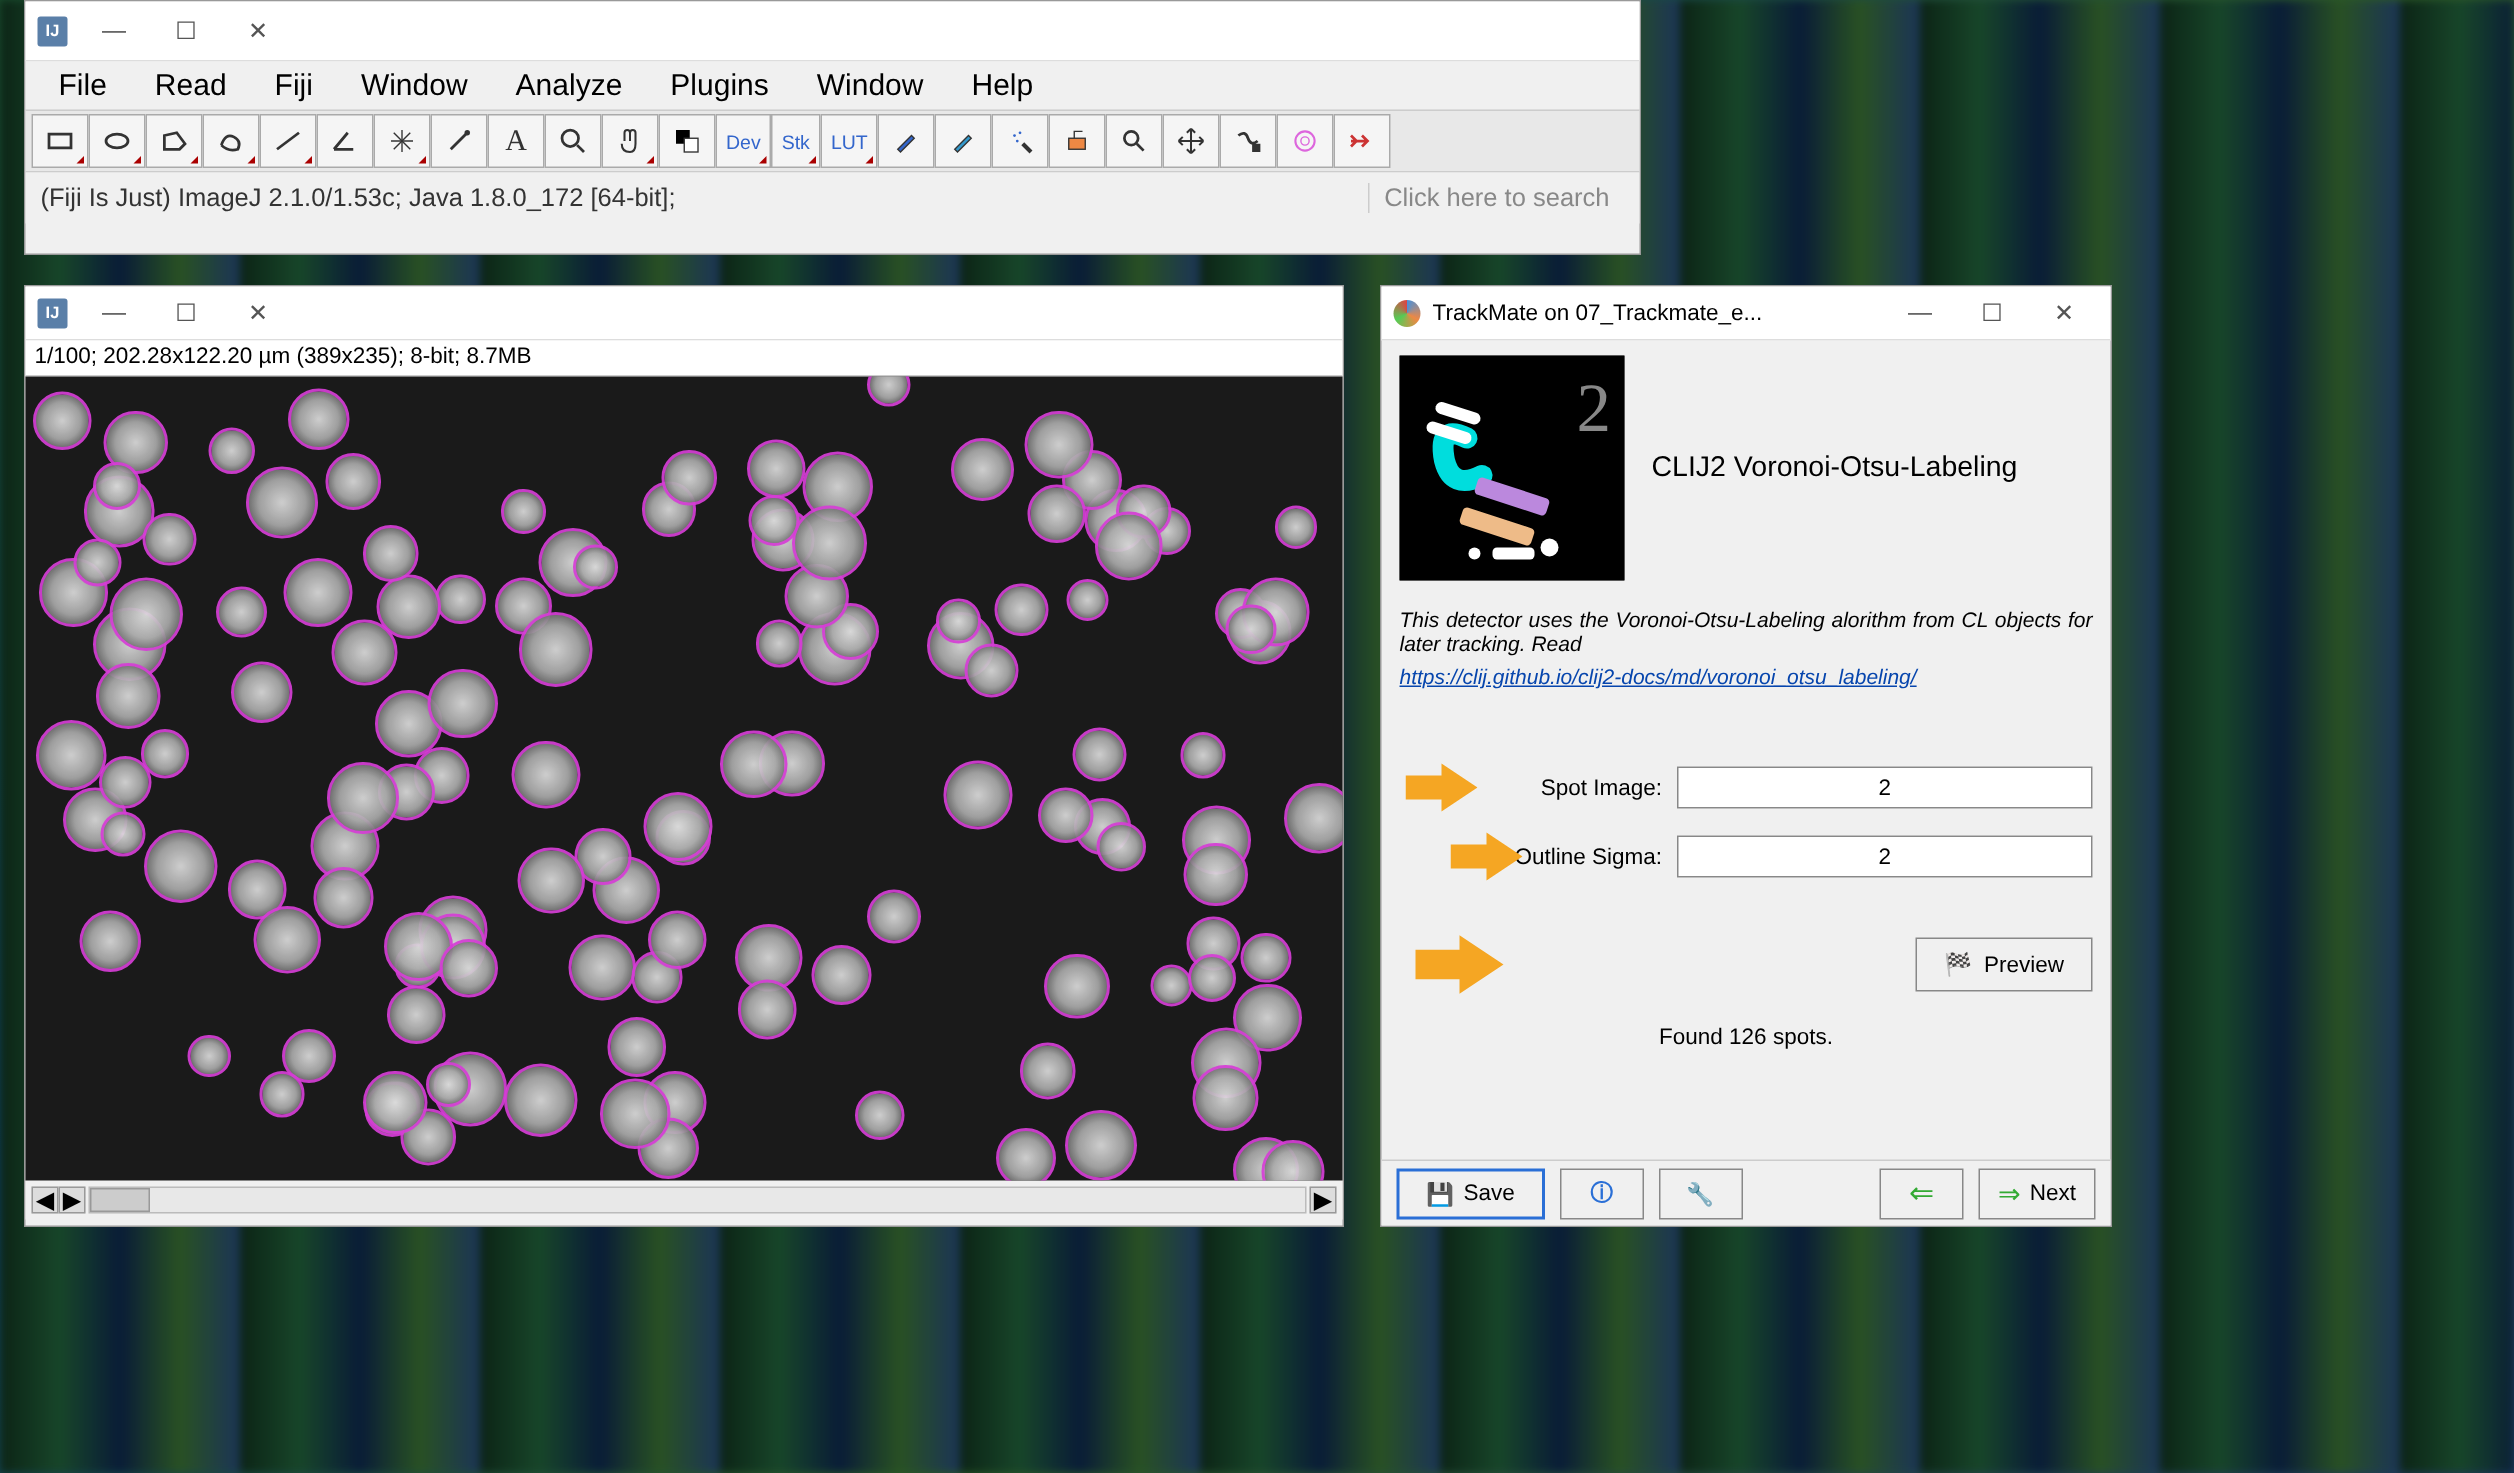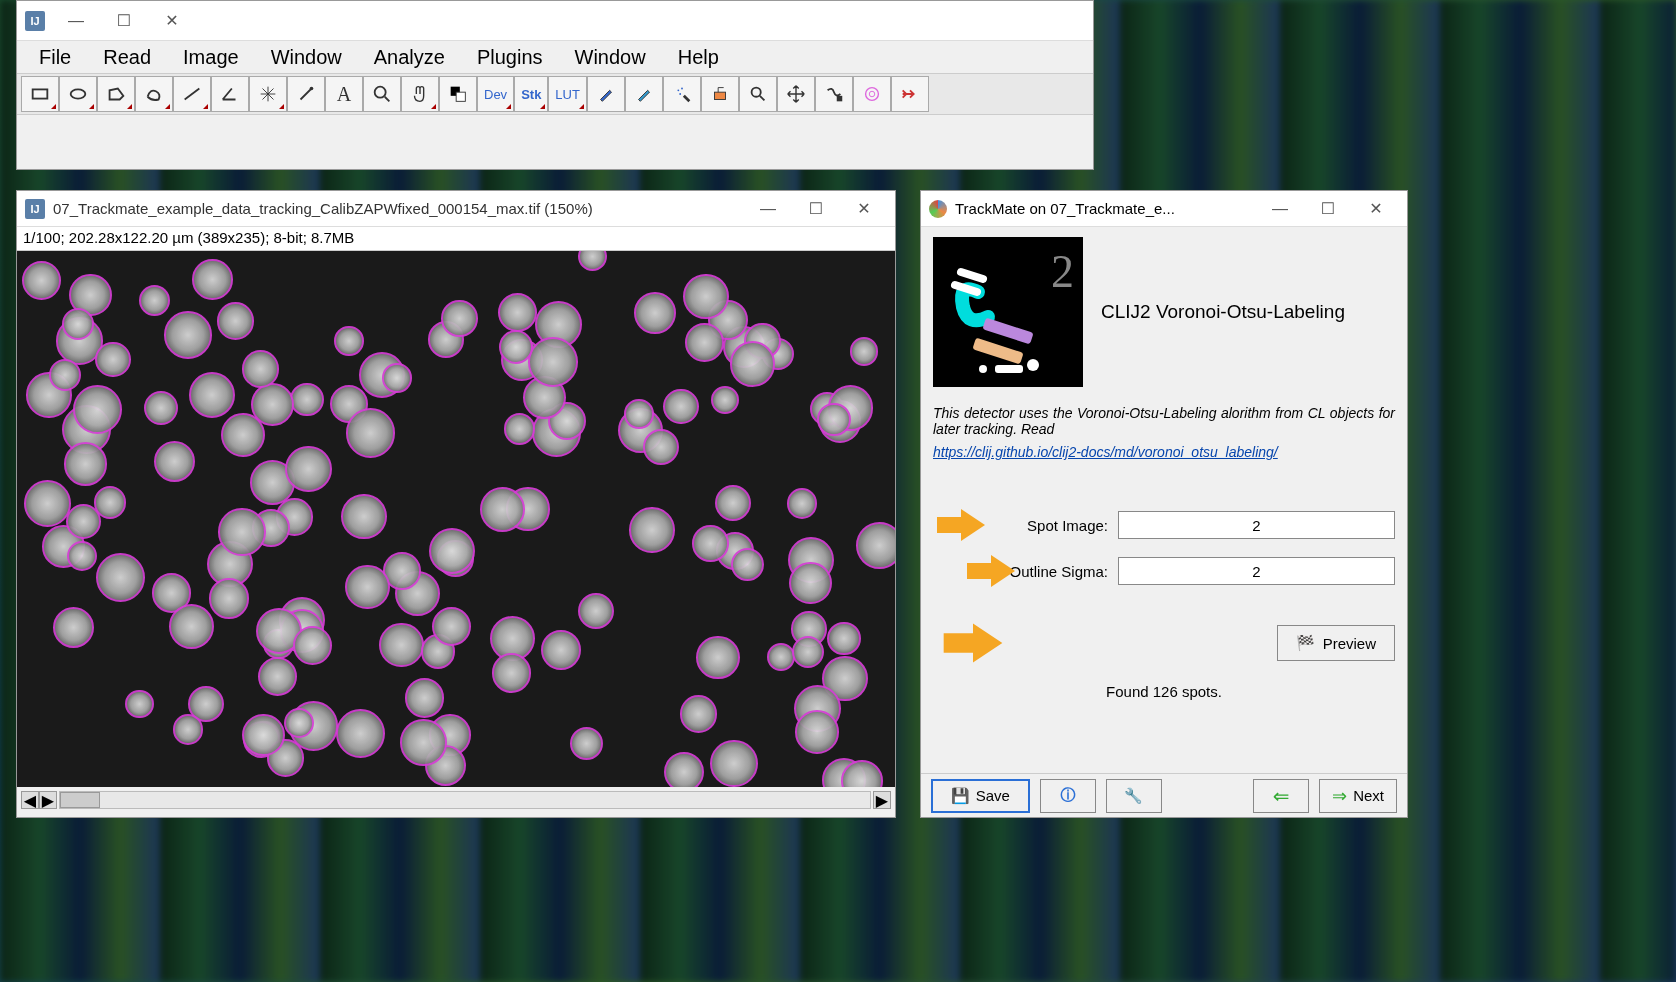--- a/index.html
+++ b/index.html
@@ -113,21 +113,21 @@
     <div class="titlebar-icon">IJ</div>
     <div class="titlebar-btns">
       <div class="titlebar-btn">—</div>
       <div class="titlebar-btn">☐</div>
       <div class="titlebar-btn close">✕</div>
     </div>
   </div>
   <div class="menubar">
     <div class="menu-item">File</div>
     <div class="menu-item">Read</div>
-    <div class="menu-item">Image</div>
+    <div class="menu-item">Fiji</div>
     <div class="menu-item">Window</div>
     <div class="menu-item">Analyze</div>
     <div class="menu-item">Plugins</div>
     <div class="menu-item">Window</div>
     <div class="menu-item">Help</div>
   </div>
   <div class="toolbar" id="toolbar">
       <div class="tool-btn">
         <svg viewBox="0 0 24 24">
           <rect x="4" y="7" width="16" height="10" fill="none" stroke="#333" stroke-width="2"></rect>
@@ -197,21 +197,21 @@
         <svg viewBox="0 0 24 24">
           <rect x="4" y="4" width="10" height="10" fill="#000"></rect>
           <rect x="10" y="10" width="10" height="10" fill="#fff" stroke="#333"></rect>
         </svg>
       </div>
       <div class="tool-btn wide">
         <span style="color:#36c;font-weight:500">Dev</span>
         <div class="corner"></div>
       </div>
       <div class="tool-btn wide">
-        <span style="color:#36c;font-weight:700">Stk</span>
+        <span style="color:#36c;font-weight:400">Stk</span>
         <div class="corner"></div>
       </div>
       <div class="tool-btn wide">
         <span style="color:#36c;font-weight:500">LUT</span>
         <div class="corner"></div>
       </div>
       <div class="tool-btn">
         <svg viewBox="0 0 24 24">
           <path d="M6 18 L16 8 L18 10 L8 20 Z" fill="#36c" stroke="#333"></path>
         </svg>
@@ -257,26 +257,29 @@
           <circle cx="12" cy="12" r="7" fill="none" stroke="#d6d" stroke-width="1.5"></circle>
           <circle cx="12" cy="12" r="3" fill="none" stroke="#d6d"></circle>
         </svg>
       </div>
       <div class="tool-btn">
         <svg viewBox="0 0 24 24">
           <path d="M4 12 L16 12 M12 8 L16 12 L12 16 M4 8 L8 12 L4 16" stroke="#c33" stroke-width="2" fill="none"></path>
         </svg>
       </div>
     </div>
+  <div class="statusbar">
+    <div class="status-text">(Fiji Is Just) ImageJ 2.1.0/1.53c; Java 1.8.0_172 [64-bit];</div>
+    <div class="search-hint">Click here to search</div>
+  </div>
 </div>
 
 <div class="img-window">
   <div class="img-titlebar">
     <div class="titlebar-icon">IJ</div>
-    <div class="img-title">07_Trackmate_example_data_tracking_CalibZAPWfixed_000154_max.tif (150%)</div>
     <div class="titlebar-btns">
       <div class="titlebar-btn">—</div>
       <div class="titlebar-btn">☐</div>
       <div class="titlebar-btn close">✕</div>
     </div>
   </div>
   <div class="img-meta">1/100; 202.28x122.20 µm (389x235); 8-bit; 8.7MB</div>
   <div class="img-canvas" id="canvas">
       <div class="spot" style="width: 47.4894px; height: 47.4894px; left: 693.159px; top: 488.674px;"></div>
       <div class="spot" style="width: 44.9366px; height: 44.9366px; left: 473.26px; top: 364.94px;"></div>

